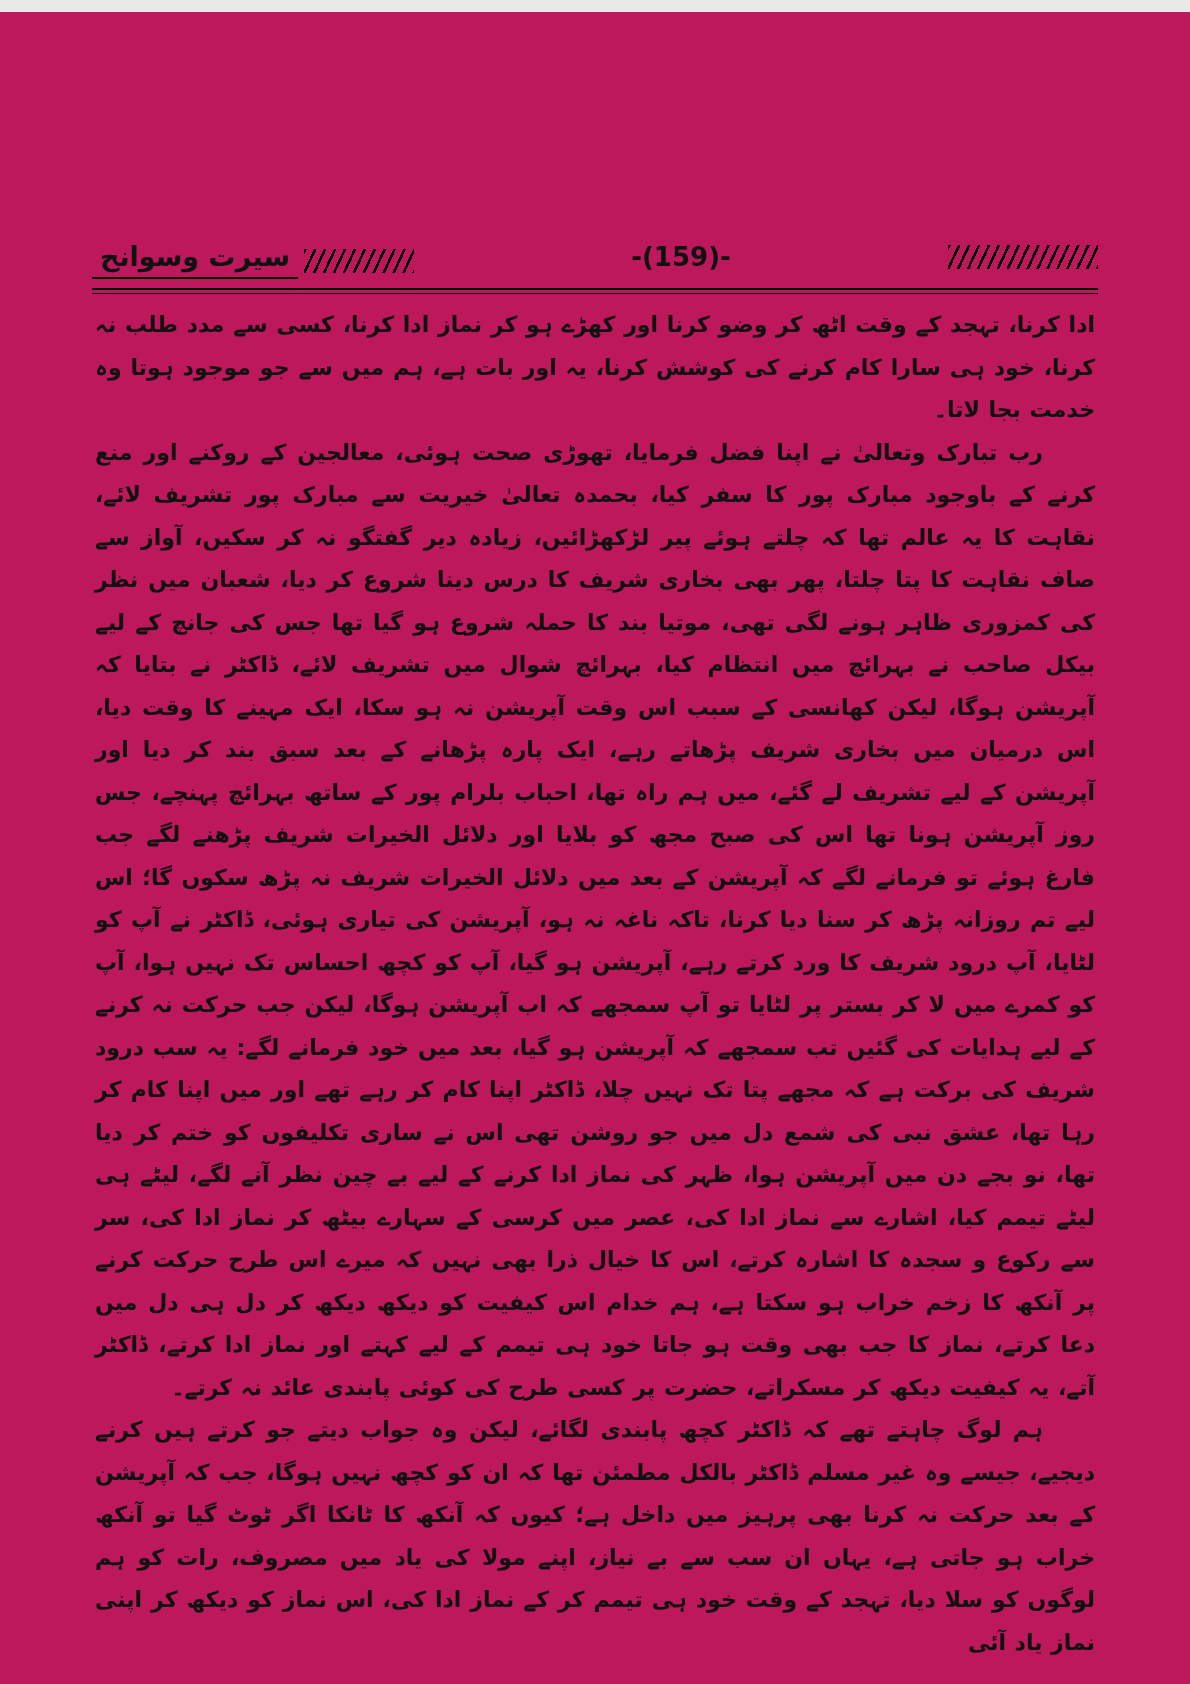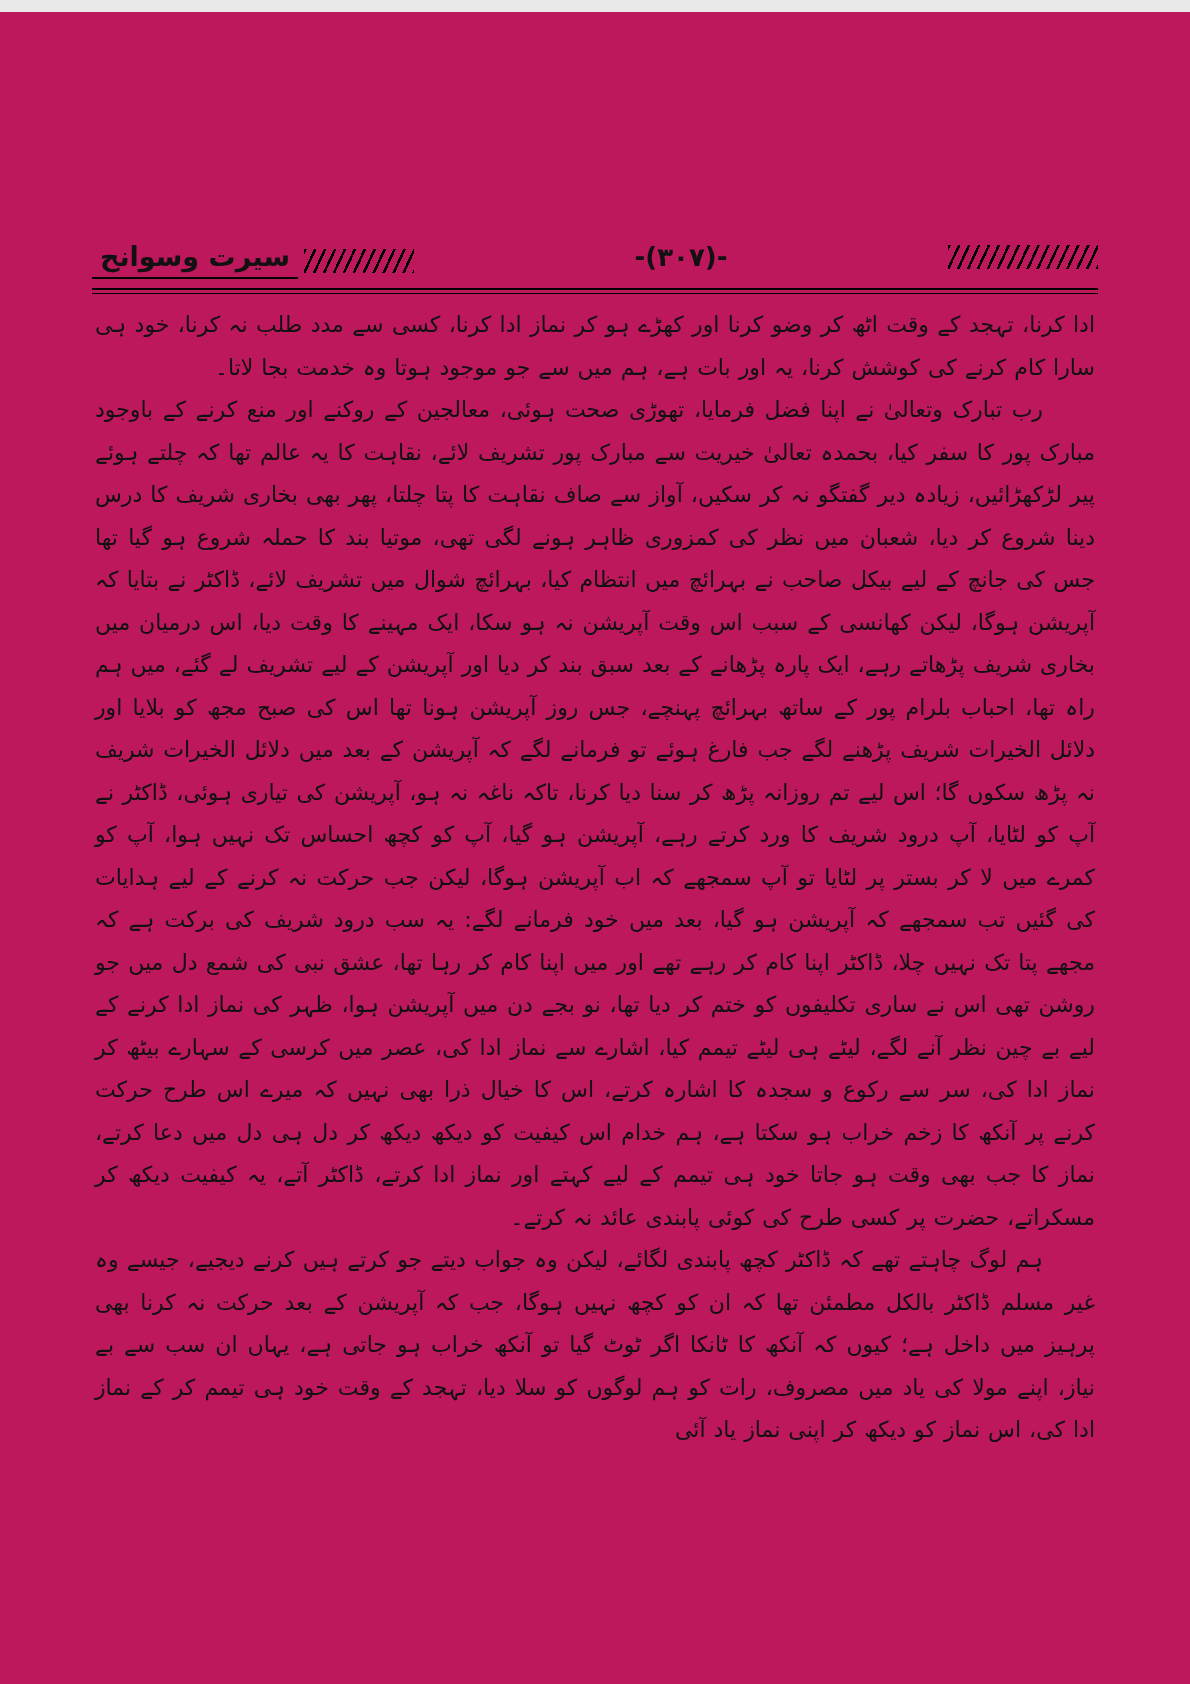--- a/index.html
+++ b/index.html
@@ -68,41 +68,42 @@
     position:absolute;
     top:292px;
     left:95px;
     right:95px;
     direction:rtl;
     text-align:justify;
     font-size:22px;
     line-height:42.5px;
     letter-spacing:0;
     word-spacing:1px;
+    font-weight:bold;
   }
   .para{
     margin:0;
     padding:0;
   }
   .para.indent{
     text-indent:52px;
   }
 </style>
 </head>
 <body>
 
 <div class="page">
 
   <div class="header">
     <div class="header-group">
       <span class="header-label">سیرت وسوانح</span>
       <span class="hatch small"></span>
     </div>
 
-    <div class="header-center">-(۳۰۷)-</div>
+    <div class="header-center">-(159)-</div>
 
     <div class="header-group">
       <span class="hatch"></span>
     </div>
   </div>
 
   <hr class="rule thick">
   <hr class="rule thin">
 
   <div class="body-text" id="body-container">

